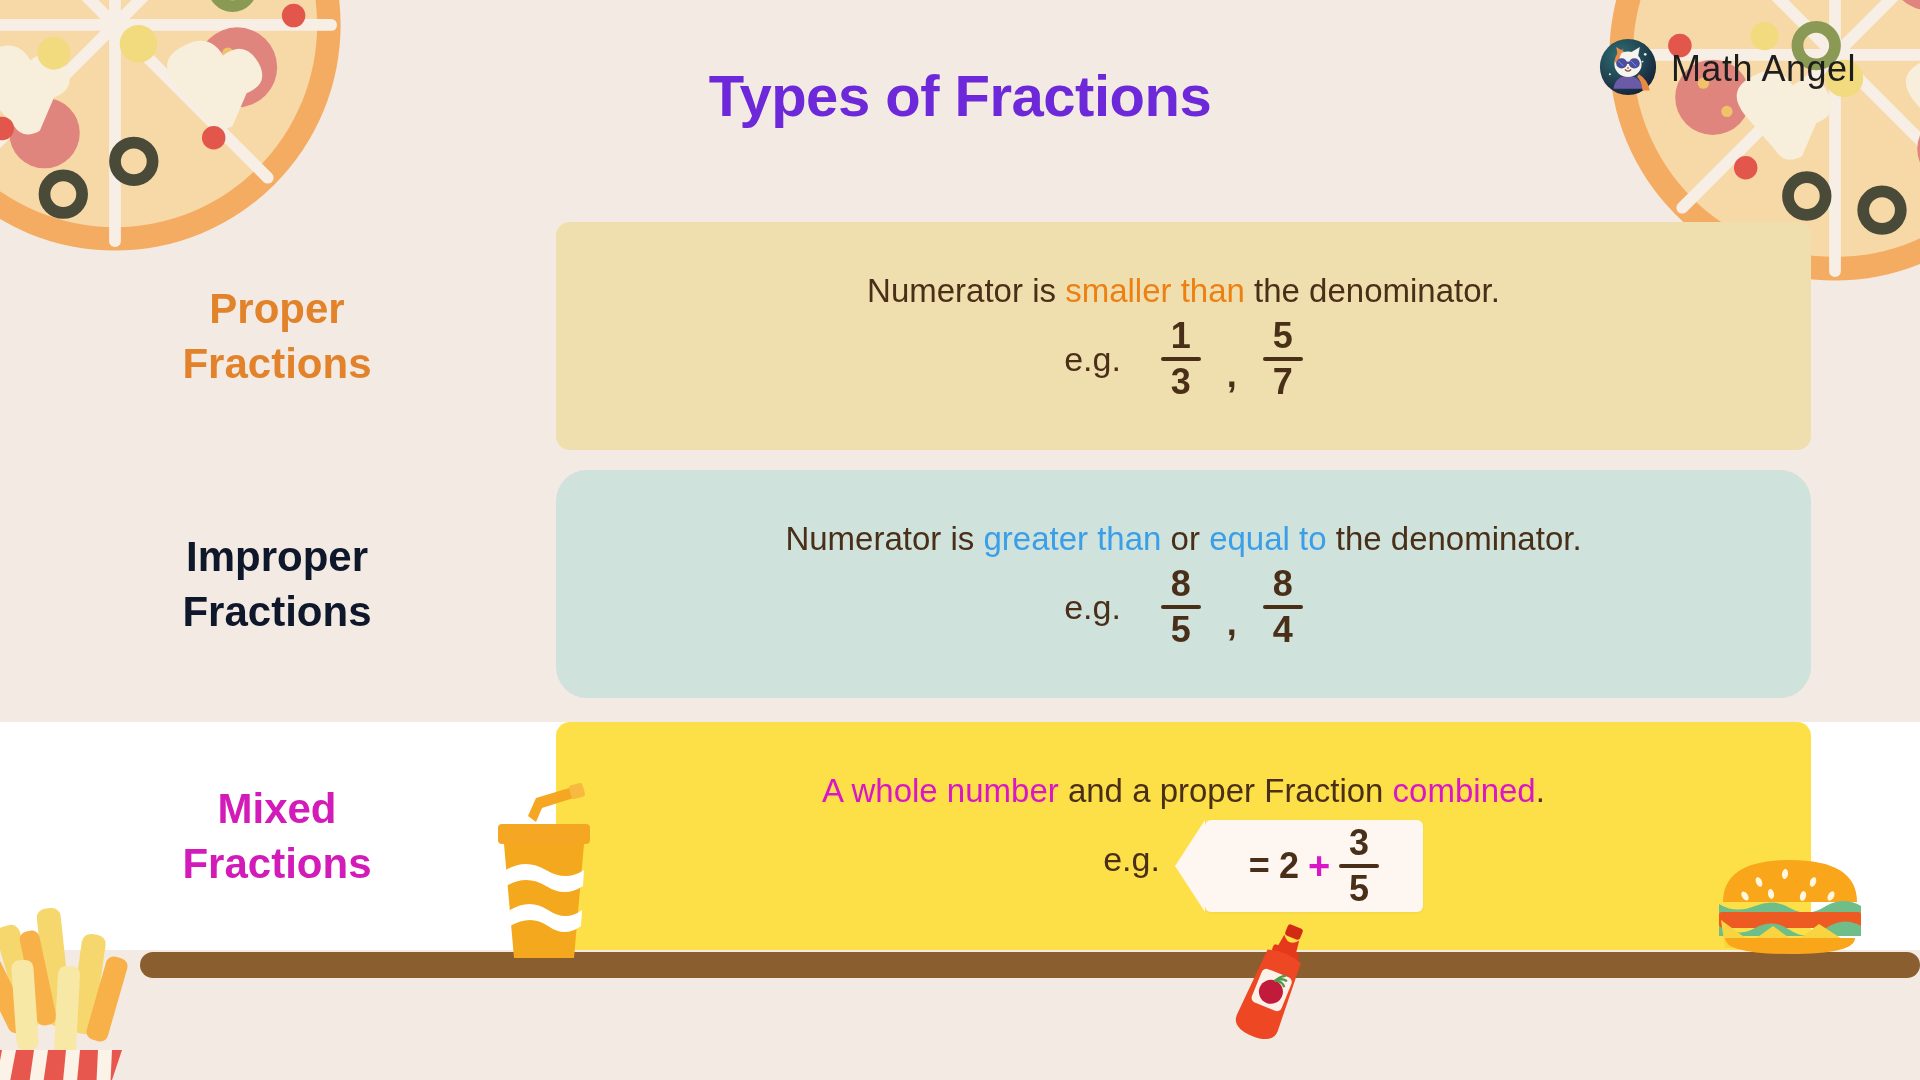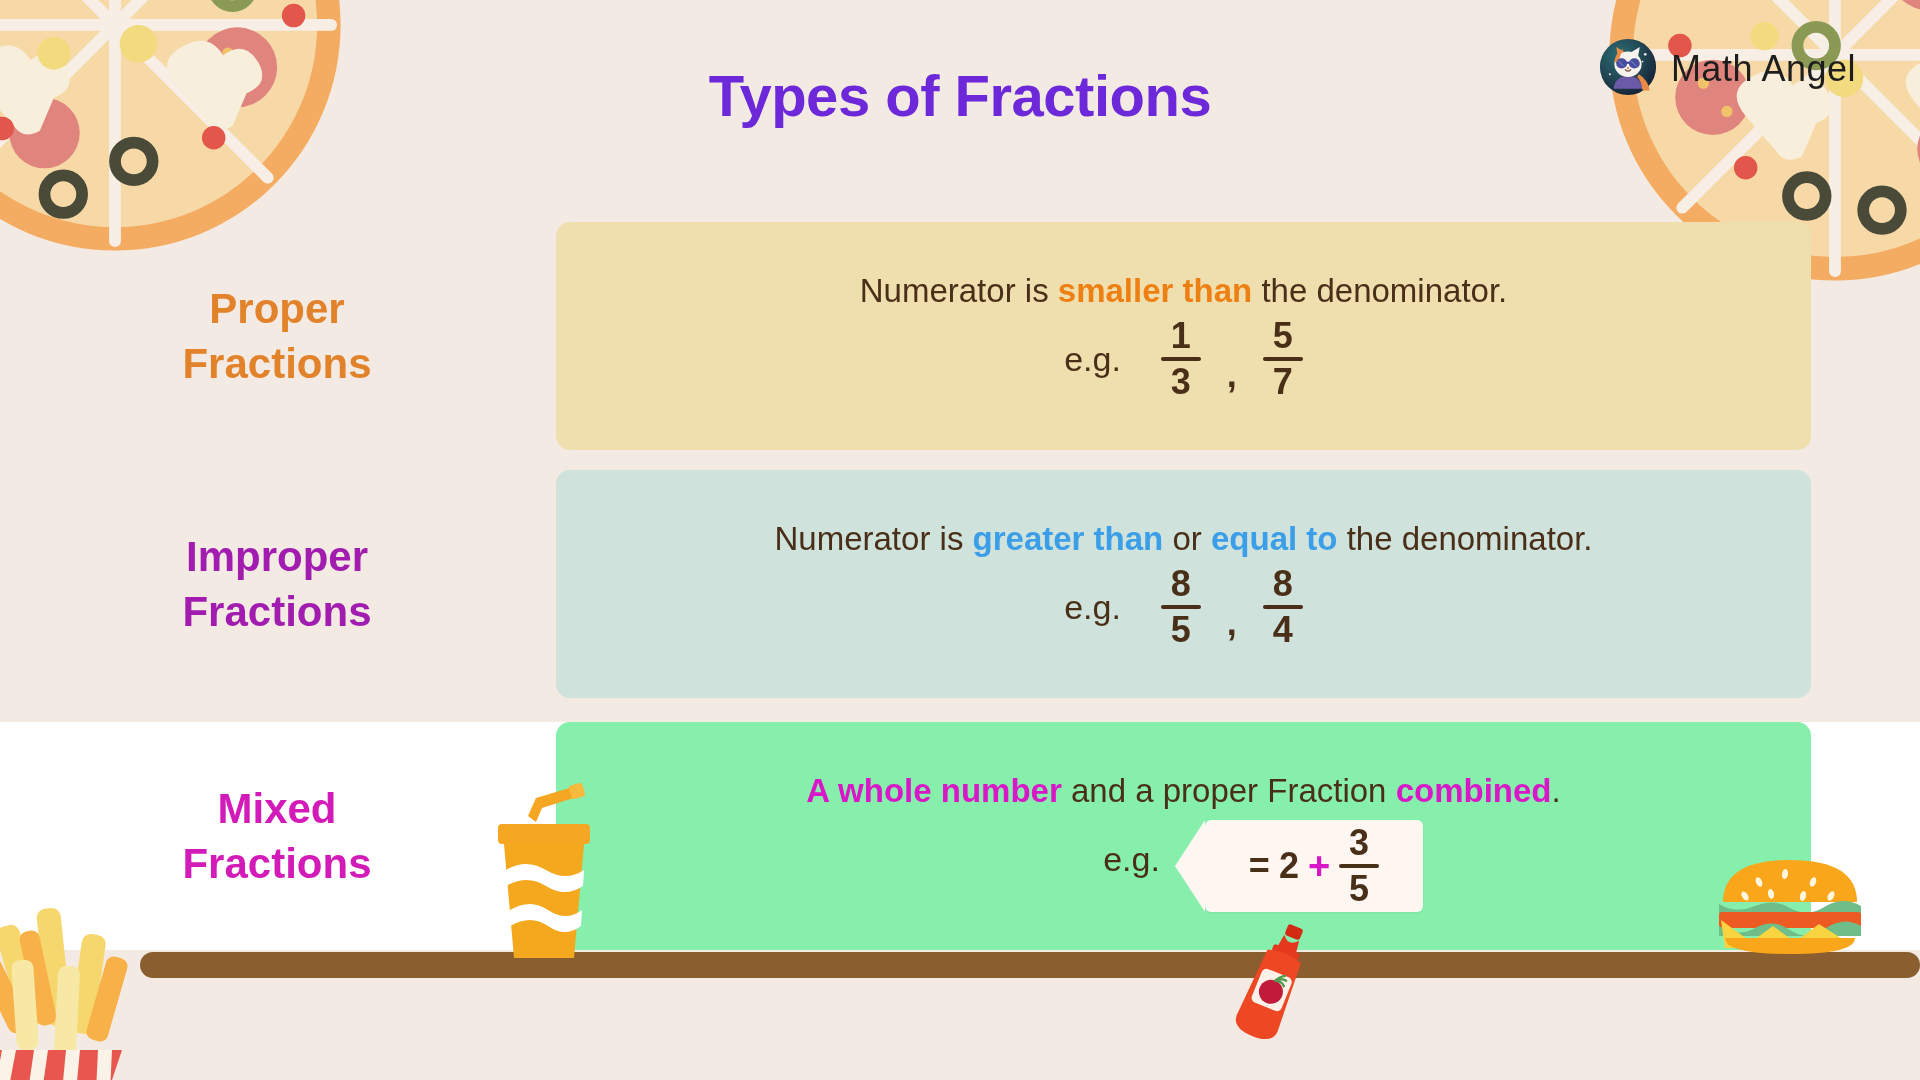--- a/index.html
+++ b/index.html
@@ -94,44 +94,44 @@
     width: 556px;
     text-align: center;
     font-size: 42px;
     font-weight: bold;
     line-height: 1.32;
     padding-right: 10px;
     flex: none;
     padding-left: 8px;
   }
   .label-proper   { color: #E2832B; }
-  .label-improper { color: #a21caf; }
+  .label-improper { color: #0f172a; }
   .label-mixed    { color: #D21BB8; }
 
   .card {
     position: relative;
     width: 1255px;
     height: 100%;
     border-radius: 14px;
     display: flex;
     flex-direction: column;
     align-items: center;
     justify-content: center;
     gap: 8px;
   }
   .card-proper   { background: #EFDFAE; }
-  .card-improper { background: #CFE2DB; }
-  .card-mixed    { background: #86efac; }
+  .card-improper { background: #CFE2DB; border-radius: 31px; }
+  .card-mixed    { background: #fde047; }
 
   .card-desc {
     font-size: 33px;
     color: #4A2F18;
     white-space: nowrap;
   }
-  .card-desc b { font-weight: bold; }
+  .card-desc b { font-weight: normal; }
   .hl-orange  { color: #EE8013; }
   .hl-blue    { color: #3B9EE8; }
   .hl-magenta { color: #D916C8; }
 
   .eg-row {
     display: flex;
     align-items: center;
     gap: 26px;
     font-size: 34px;
     color: #4A2F18;

